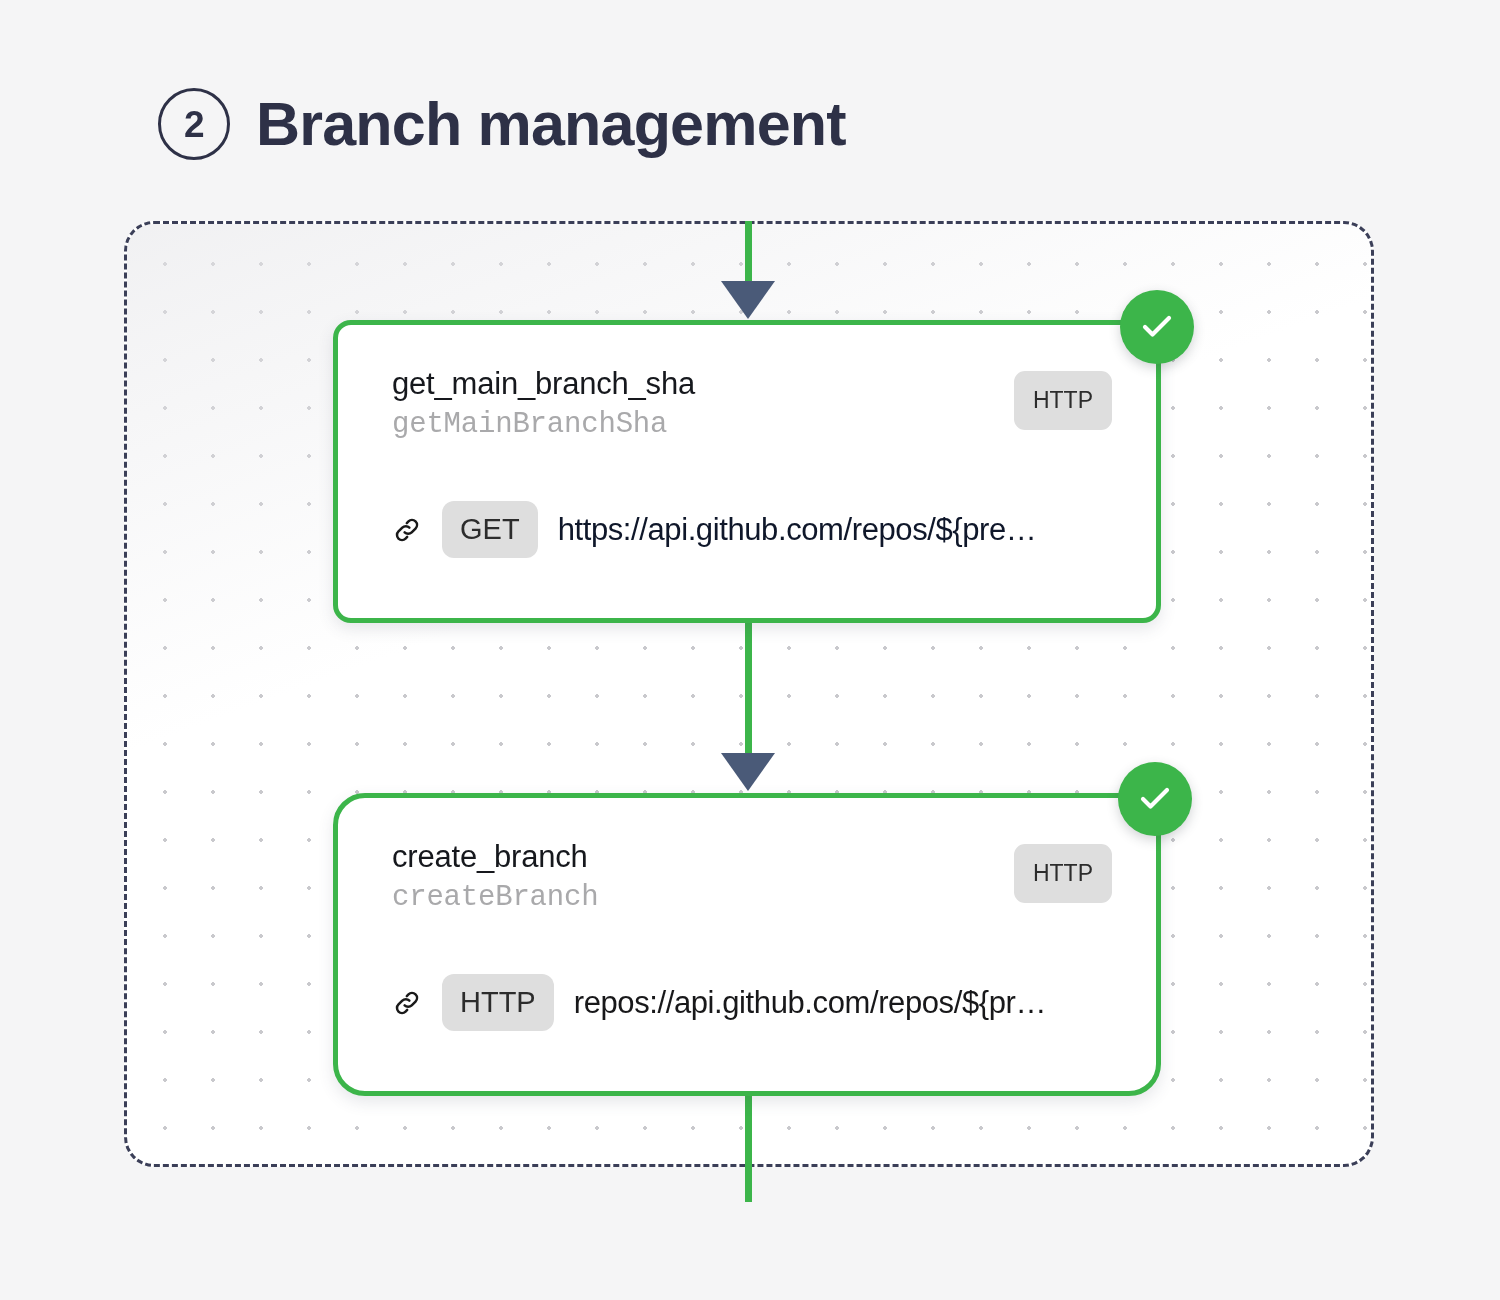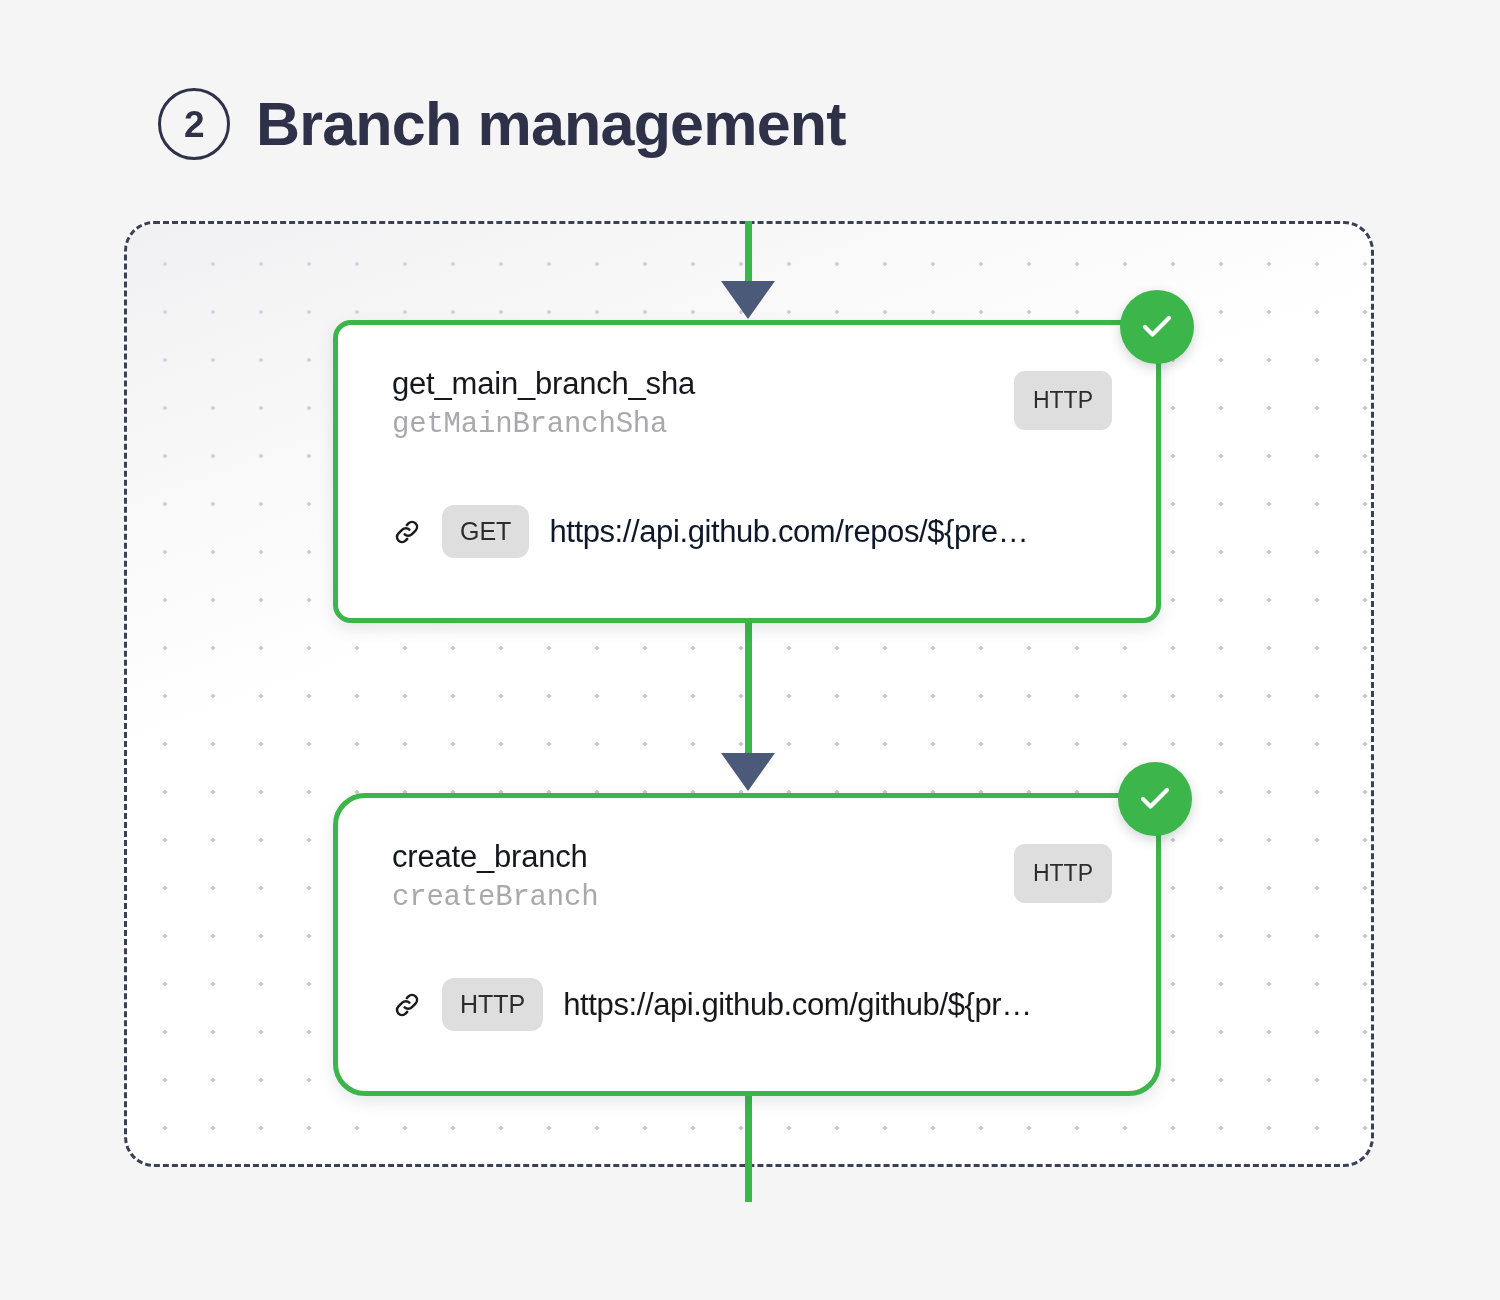--- a/index.html
+++ b/index.html
@@ -148,21 +148,21 @@
   }
   .link-icon {
     width: 30px;
     height: 30px;
     flex: 0 0 auto;
     display: block;
   }
   .badge-method {
     background: #dedede;
     color: #2c2c2c;
-    font-size: 25px;
+    font-size: 29px;
     padding: 14px 18px;
     border-radius: 12px;
     line-height: 1;
     white-space: nowrap;
     flex: 0 0 auto;
   }
   .node-url {
     font-size: 31px;
     letter-spacing: -0.4px;
     white-space: nowrap;
@@ -240,21 +240,21 @@
         <div class="node-subtitle">createBranch</div>
       </div>
       <div class="badge-http">HTTP</div>
     </div>
     <div class="node-url-row">
       <svg class="link-icon" viewBox="0 0 24 24" fill="none" stroke="#1a1a1a" stroke-width="2" stroke-linecap="round" stroke-linejoin="round">
         <path d="M10.1 13.9a4 4 0 0 0 5.66 0l3.06-3.06a4 4 0 0 0-5.66-5.66l-1.3 1.3"></path>
         <path d="M13.9 10.1a4 4 0 0 0-5.66 0l-3.06 3.06a4 4 0 0 0 5.66 5.66l1.3-1.3"></path>
       </svg>
       <div class="badge-method">HTTP</div>
-      <div class="node-url url-dark">https://api.github.com/github/${pr…</div>
+      <div class="node-url url-dark">repos://api.github.com/repos/${pr…</div>
     </div>
   </div>
 </div>
 <div class="status-check" style="left:1118px; top:762px;">
   <svg viewBox="0 0 24 24" fill="none" stroke="#ffffff" stroke-width="2.8" stroke-linecap="round" stroke-linejoin="round">
     <polyline points="20 6 9 17 4 12"></polyline>
   </svg>
 </div>
 
 </body></html>

